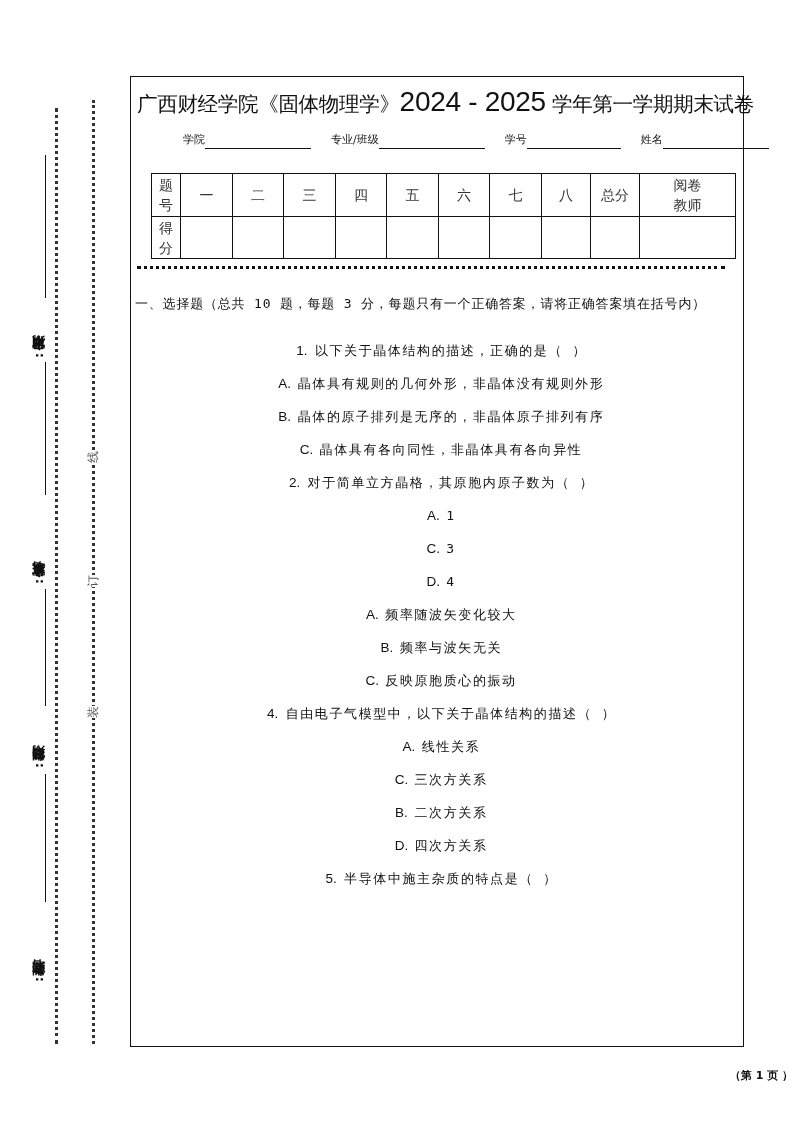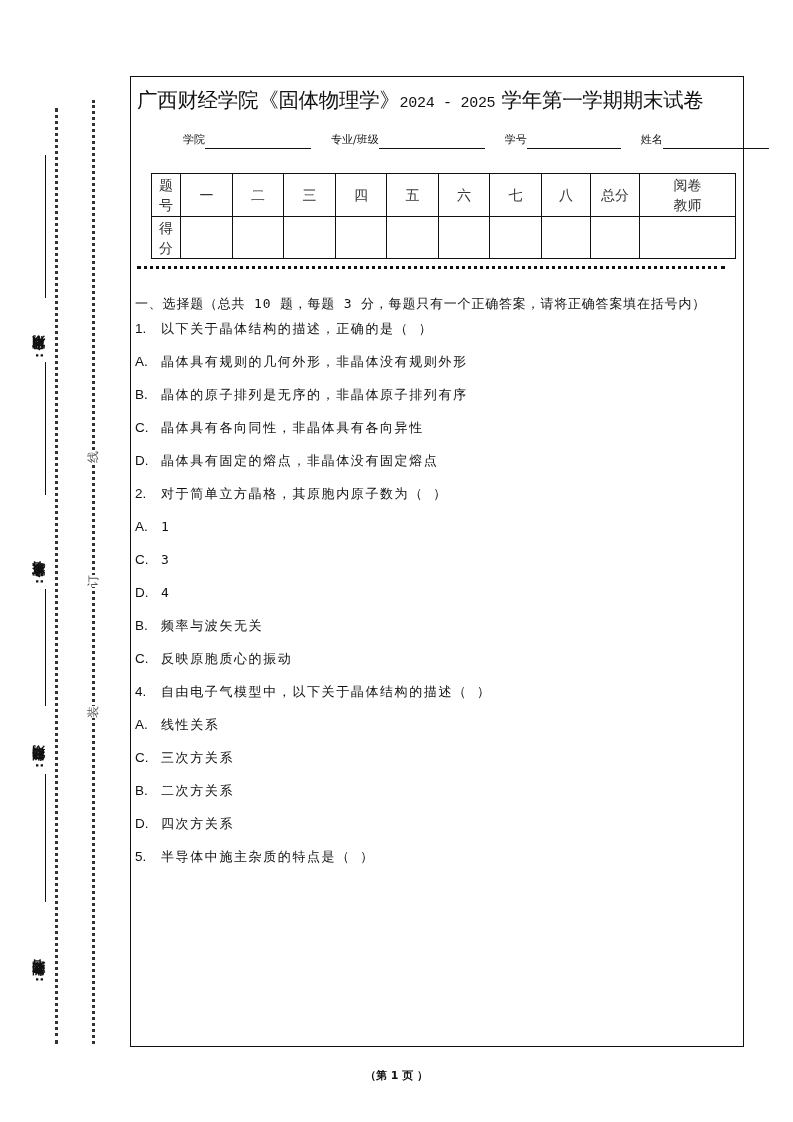--- a/index.html
+++ b/index.html
@@ -13,46 +13,46 @@
             font-family:"DejaVu Sans", sans-serif; font-weight:bold; font-size:13px;
             letter-spacing:1px; color:#111; white-space:nowrap; }
   .bind-char { position:absolute; font-family:"DejaVu Serif", serif; font-size:12px;
                color:#555; transform:rotate(-90deg); background:#fff; line-height:14px; }
 
   
   .frame { position:absolute; left:130px; top:76px; width:614px; height:971px;
            border:1.3px solid #111; box-sizing:border-box; }
   .title { position:absolute; left:137px; top:86px; width:605px; font-size:20.5px;
            letter-spacing:-0.3px; white-space:nowrap; font-family:"DejaVu Serif", serif; }
-  .title .yr { font-family:Liberation Mono, monospace; font-size:15px; }
+  .title .yr { font-family:Liberation Sans, sans-serif; font-size:28px; }
 
   .info-row { position:absolute; top:131px; left:163px; height:18px; font-size:11px;
               display:flex; align-items:flex-end; white-space:nowrap; }
   .info-row .lab { padding-bottom:2px;margin-left:20px; }
   .info-row .blank { display:inline-block; border-bottom:1.2px solid #111; height:14px; }
 
   table.score { position:absolute; left:151px; top:173px; border-collapse:collapse;
                 font-size:14px; font-family:"DejaVu Serif", serif; color:#333; }
   table.score td { border:1.3px solid #111; text-align:center; vertical-align:middle;
                    padding:0; line-height:20px; }
   table.score tr.r1 td { height:42px; }
   table.score tr.r2 td { height:41px; }
   .stack { display:inline-block; width:14px; font-size:14px; line-height:20px; }
 
   .dotline { position:absolute; left:137px; top:266px; width:588px; height:0;
              border-top:3.5px dotted #111; }
 
   .content { position:absolute; left:135px; top:292px; width:606px;
              font-family:"DejaVu Sans Mono", monospace; font-size:13px; color:#111; }
-  .section-head { line-height:23px; letter-spacing:0.8px; margin-bottom:6px; }
-  .line { height:33px; line-height:16px; letter-spacing:1.6px; white-space:nowrap; }
+  .section-head { line-height:23px; letter-spacing:0.8px; margin-bottom:28px; }
+  .line { height:33px; line-height:16px; letter-spacing:1.6px; white-space:nowrap;text-align:center; }
   .line .lbl { font-family:"Liberation Sans", sans-serif; font-size:13.5px; letter-spacing:0;
                display:inline-block; width:26px; }
 
-  .footer { position:absolute; top:1068px; left:0; width:793px; text-align:center;
+  .footer { position:absolute; top:1068px; left:0; width:793px; text-align:right;
             font-family:"DejaVu Sans", sans-serif; font-weight:bold; font-size:11px; }
 </style>
 </head>
 <body>
 
 <div>
   <div class="vline-dot" style="left:55px; top:108px; height:936px;"></div>
   <div class="vline-dot" style="left:92px; top:100px; height:944px;"></div>
 
   <div class="vline-solid" style="left:45px; top:155px; height:143px;"></div>
@@ -126,27 +126,27 @@
 
 <div class="dotline"></div>
 
 <div class="content">
   <div class="section-head">一、选择题（总共 10 题，每题 3 分，每题只有一个正确答案，请将正确答案填在括号内）</div>
 
   <div class="line"><span class="lbl">1.</span><span>以下关于晶体结构的描述，正确的是（   ）</span></div>
   <div class="line"><span class="lbl">A.</span><span>晶体具有规则的几何外形，非晶体没有规则外形</span></div>
   <div class="line"><span class="lbl">B.</span><span>晶体的原子排列是无序的，非晶体原子排列有序</span></div>
   <div class="line"><span class="lbl">C.</span><span>晶体具有各向同性，非晶体具有各向异性</span></div>
-  <div class="line"><span class="lbl">D.</span><span>晶体具有固定的熔点，非晶体没有固定熔点</span></div>
 
   <div class="line"><span class="lbl">2.</span><span>对于简单立方晶格，其原胞内原子数为（   ）</span></div>
   <div class="line"><span class="lbl">A.</span><span>1</span></div>
   <div class="line"><span class="lbl">C.</span><span>3</span></div>
   <div class="line"><span class="lbl">D.</span><span>4</span></div>
 
+  <div class="line"><span class="lbl">A.</span><span>频率随波矢变化较大</span></div>
   <div class="line"><span class="lbl">B.</span><span>频率与波矢无关</span></div>
   <div class="line"><span class="lbl">C.</span><span>反映原胞质心的振动</span></div>
 
   <div class="line"><span class="lbl">4.</span><span>自由电子气模型中，以下关于晶体结构的描述（   ）</span></div>
   <div class="line"><span class="lbl">A.</span><span>线性关系</span></div>
   <div class="line"><span class="lbl">C.</span><span>三次方关系</span></div>
   <div class="line"><span class="lbl">B.</span><span>二次方关系</span></div>
   <div class="line"><span class="lbl">D.</span><span>四次方关系</span></div>
 
   <div class="line"><span class="lbl">5.</span><span>半导体中施主杂质的特点是（   ）</span></div>

